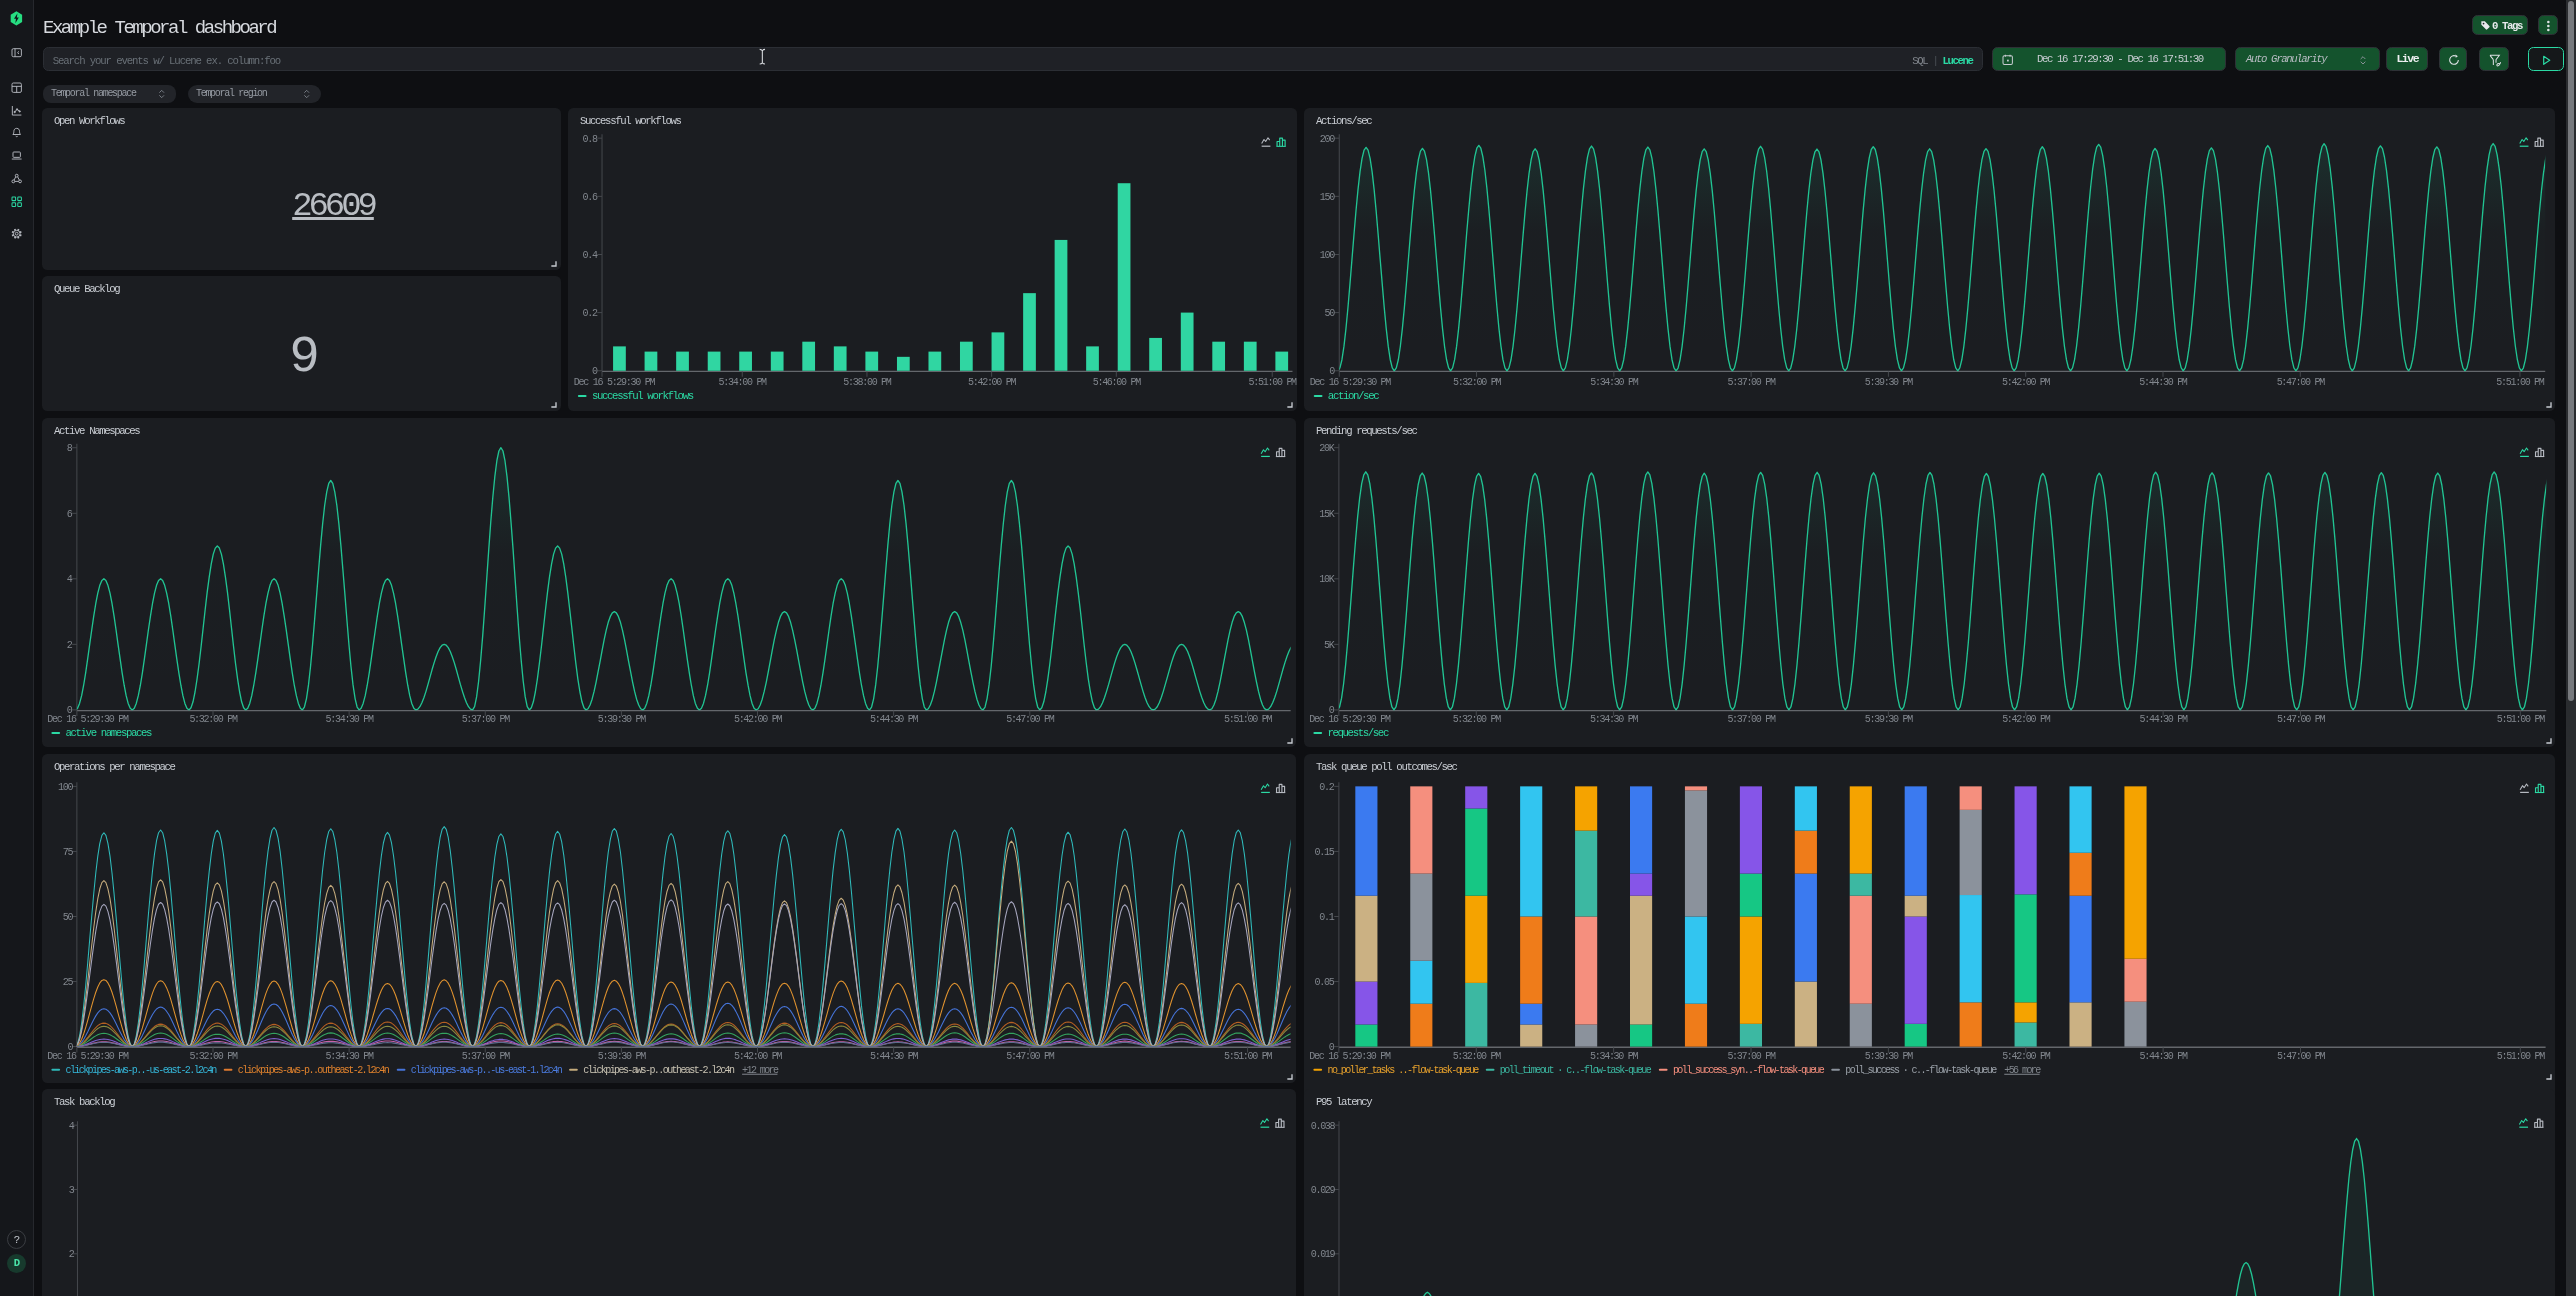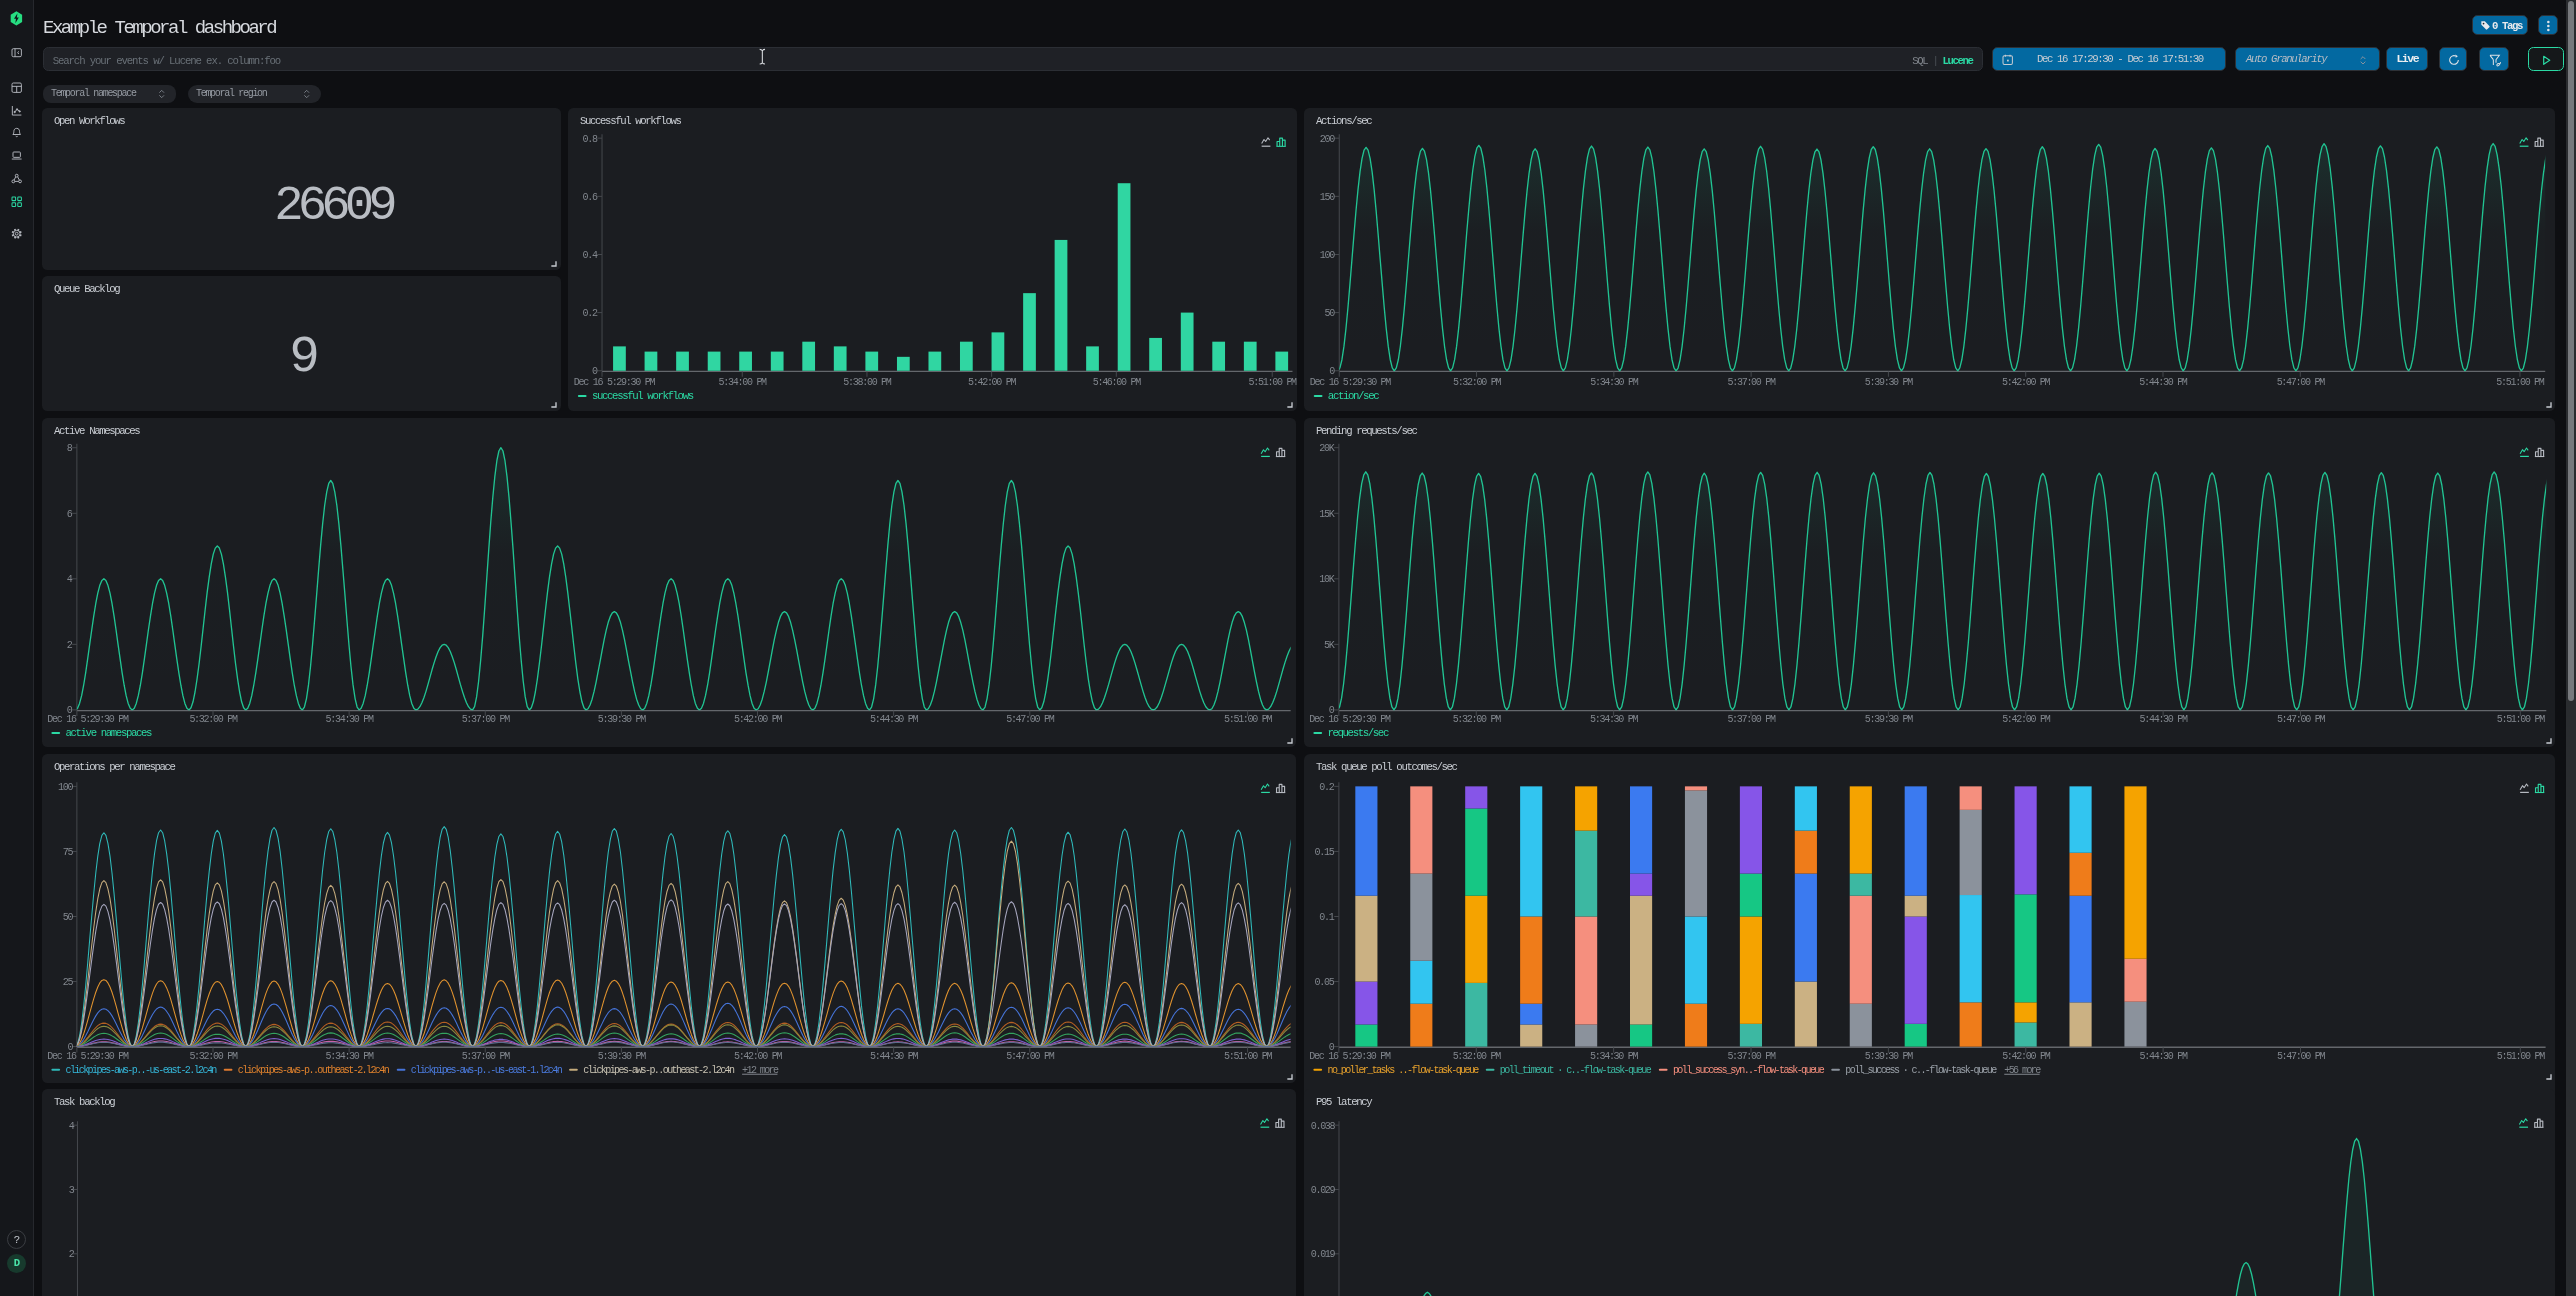--- a/index.html
+++ b/index.html
@@ -1,19 +1,19 @@
 <!DOCTYPE html>
 <html style="font-size:10.7px"><head><meta charset="utf-8"><style>
 *{margin:0;padding:0;box-sizing:border-box;}
 html,body{width:2576px;height:1297px;overflow:hidden;background:#0e0f12;font-family:"Liberation Mono",monospace;}
 body>*{} .aa{position:absolute;left:0;top:0;width:2576px;height:1297px;transform:translateZ(0);}
 .abs{position:absolute;}
 .panel{position:absolute;background:#1b1d21;border-radius:5.4px;}
 .ptitle{position:absolute;left:12px;top:7.4px;font-size:10.7px;letter-spacing:-0.13em;color:#c9cdd3;white-space:pre;}
-.btn{position:absolute;background:#0369a1;border:0.7px solid #2e3136;border-radius:5.4px;color:#d6d9de;}
+.btn{position:absolute;background:#14532d;border:0.7px solid #2e3136;border-radius:5.4px;color:#d6d9de;}
 span,div{white-space:pre;}
 svg{display:block;}
 svg text{font-family:"Liberation Mono",monospace;}
 </style></head><body>
 <div class="aa">
 
 <div class="abs" style="left:0;top:0;width:34px;height:1297px;background:#15171b;border-right:0.7px solid #26282d;"></div>
 <svg class="abs" style="left:8.7px;top:11.4px" width="14.8" height="14.8" viewBox="0 0 22 22">
 <path d="M11 0.5 L19.5 5.5 L19.5 16.5 L11 21.5 L2.5 16.5 L2.5 5.5 Z" fill="#26de81"></path>
 <path d="M12.6 3.5 L7.5 11.6 L10.4 11.6 L9.4 18.2 L14.6 9.8 L11.6 9.8 Z" fill="#10131a"></path>
@@ -125,21 +125,21 @@
 <svg class="abs" style="left:115px;top:4px" width="7.4" height="10" viewBox="0 0 11 15" fill="none" stroke="#858b93" stroke-width="1.3">
         <path d="M2 5.5 L5.5 2 L9 5.5 M2 9.5 L5.5 13 L9 9.5"></path>
       </svg></div>
 <div class="abs" style="left:188px;top:85px;width:133px;height:18px;background:#222429;border-radius:9px;">
 <span class="abs" style="left:8px;top:2.7px;font-size:10px;letter-spacing:-0.13em;color:#969ba3;">Temporal region</span>
 <svg class="abs" style="left:115px;top:4px" width="7.4" height="10" viewBox="0 0 11 15" fill="none" stroke="#858b93" stroke-width="1.3">
         <path d="M2 5.5 L5.5 2 L9 5.5 M2 9.5 L5.5 13 L9 9.5"></path>
       </svg></div>
 <div class="panel" style="left:42px;top:108px;width:519px;height:162px;">
 <div class="ptitle">Open Workflows</div>
-<div class="abs" style="left:0;top:33px;width:582px;height:129px;display:flex;align-items:center;justify-content:center;font-size:49px;letter-spacing:-0.12em;color:#b9bdc3;">26609</div>
+<div class="abs" style="left:0;top:33px;width:582px;height:129px;display:flex;align-items:center;justify-content:center;font-size:34px;letter-spacing:-0.12em;color:#b9bdc3;text-decoration:underline;">26609</div>
 <svg class="abs" style="left:508px;top:152px" width="8" height="8" viewBox="0 0 12 12">
         <path d="M2,9 L9,9 L9,2" stroke="#c8ccd2" stroke-width="2" fill="none"></path>
       </svg></div>
 <div class="panel" style="left:42px;top:276px;width:519px;height:135px;">
 <div class="ptitle">Queue Backlog</div>
 <div class="abs" style="left:0;top:27px;width:519px;height:108px;display:flex;align-items:center;justify-content:center;font-size:51px;letter-spacing:-0.12em;color:#b9bdc3;">9</div>
 <svg class="abs" style="left:508px;top:125px" width="8" height="8" viewBox="0 0 12 12">
         <path d="M2,9 L9,9 L9,2" stroke="#c8ccd2" stroke-width="2" fill="none"></path>
       </svg></div>
 <div class="panel" style="left:568px;top:108px;width:729px;height:303px;">

